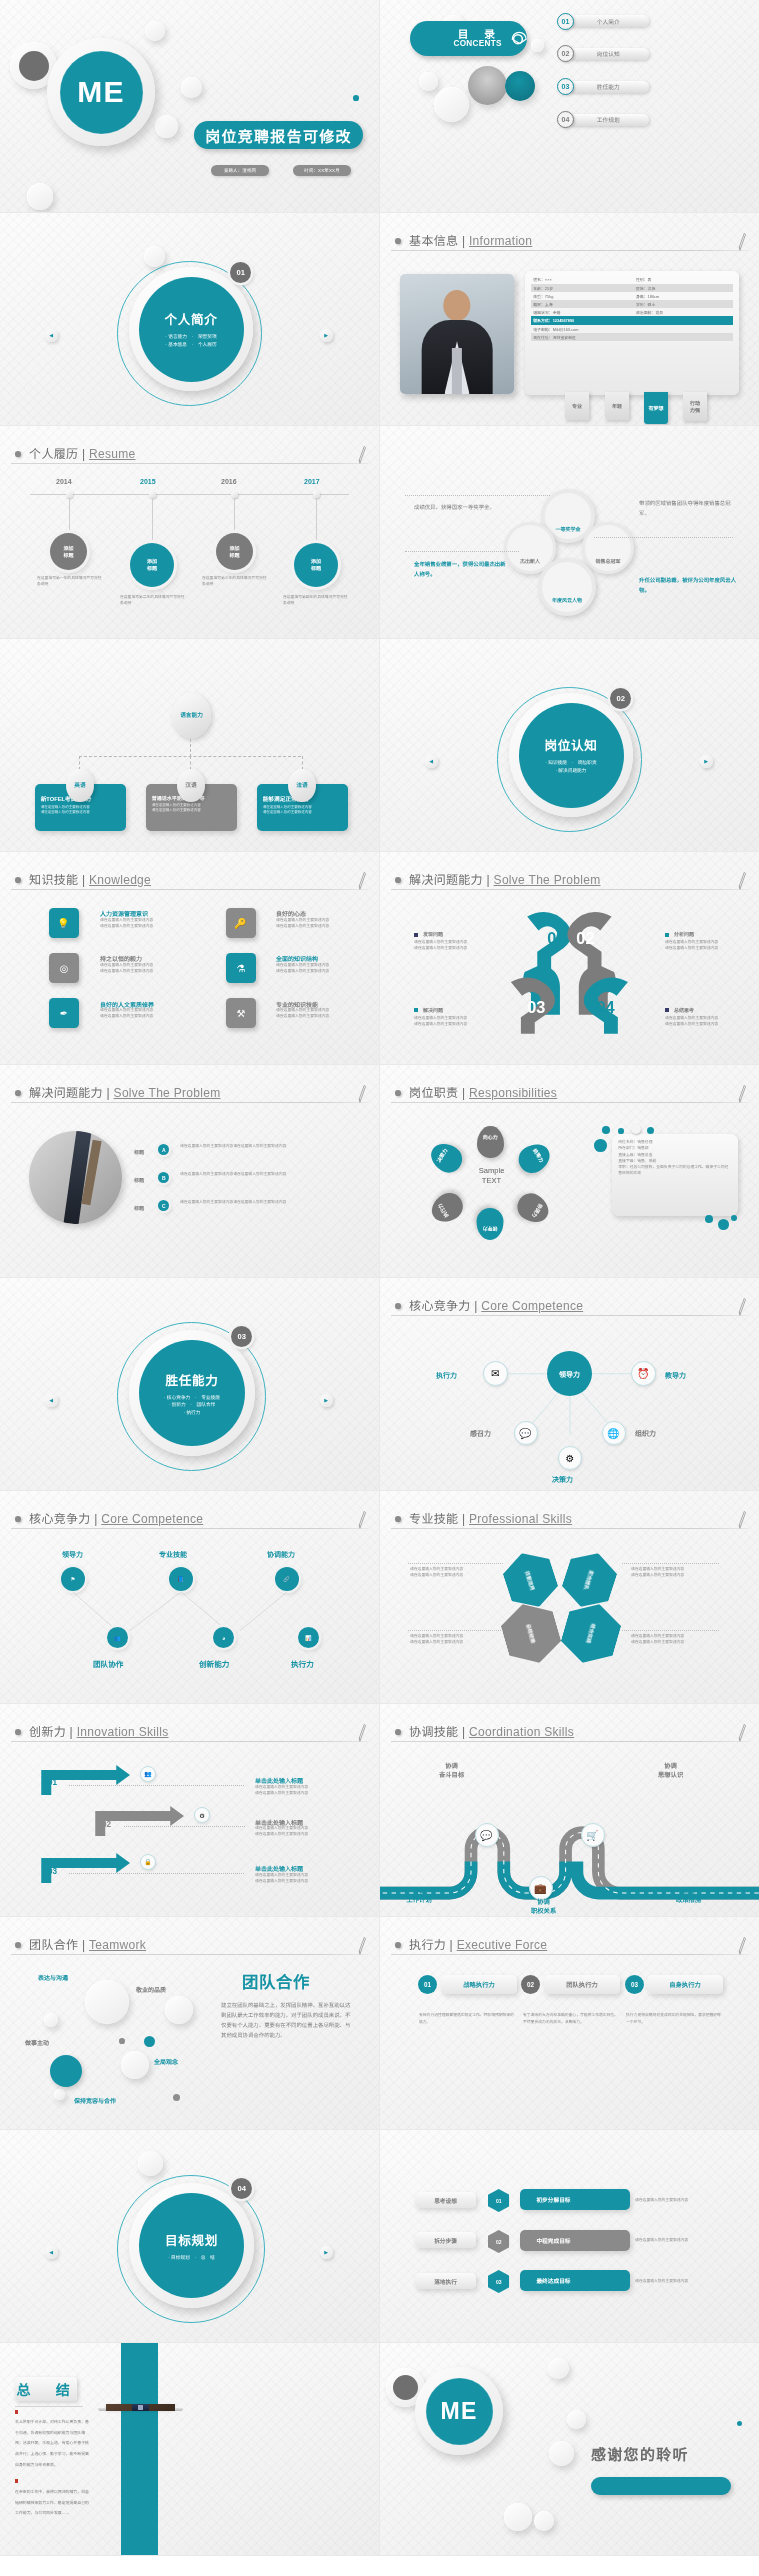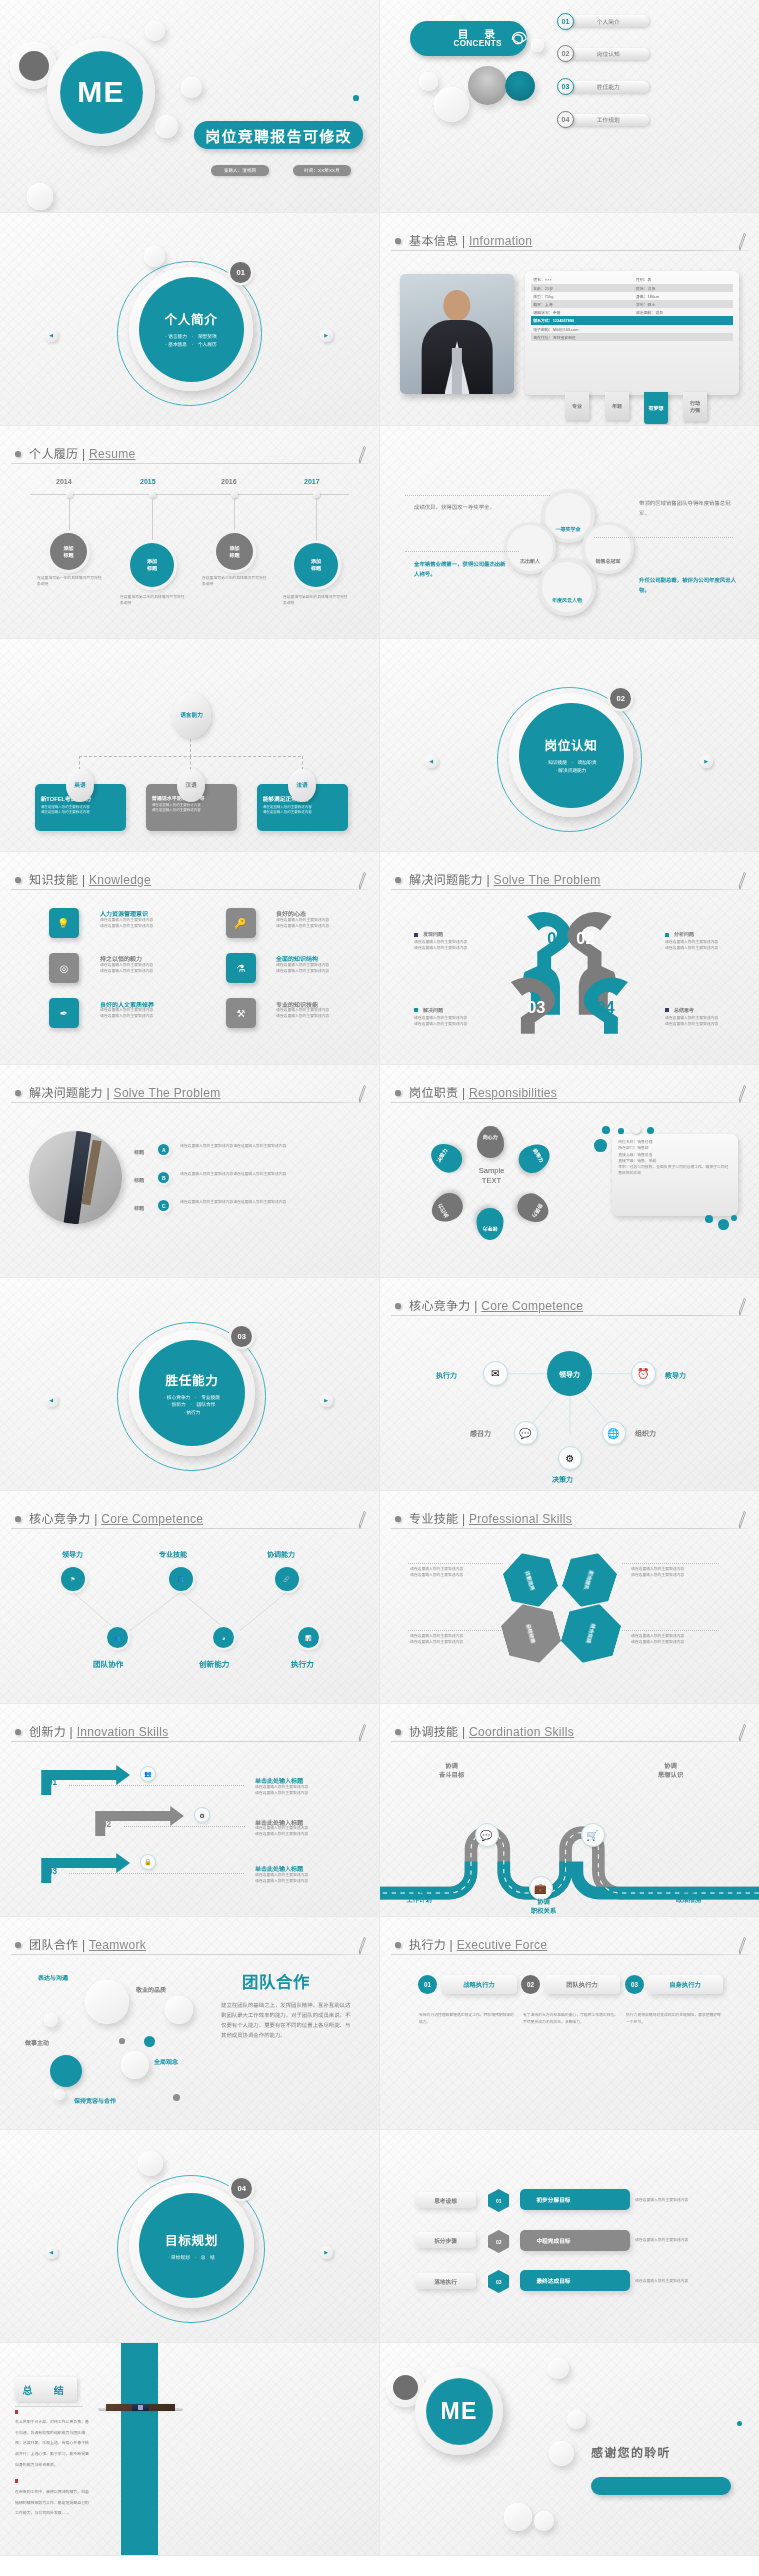--- a/index.html
+++ b/index.html
@@ -124,23 +124,23 @@
     box-shadow:1.9px 2.5px 5.7px rgba(0,0,0,.14); padding:5px 6.3px; font-size:3.8px; line-height:6.3px; color:#8d8d8d; }
   .icirc { position:absolute; border-radius:50%; border:0.6px solid #bfe0e4; background:#fbfbfb;
     display:flex; align-items:center; justify-content:center; box-shadow:0.6px 1.3px 2.5px rgba(0,0,0,.1); }
   .laptop { position:absolute; }
   .laptop .screen { width:100%; height:84%; border:2.5px solid #d7d7d7; border-radius:3.2px; overflow:hidden;
     background:#4a3626; box-shadow:0 1.9px 4.4px rgba(0,0,0,.2); }
   .laptop .base { width:122%; height:3.2px; margin-left:-11%; background:linear-gradient(180deg,#e3e3e3,#b9b9b9);
     border-radius:0 0 2.5px 2.5px; }
   .summary-hdr { position:absolute; border-radius:3.8px; background:linear-gradient(180deg,#fbfbfb,#e4e4e4);
     box-shadow:1.3px 1.9px 3.8px rgba(0,0,0,.14); display:flex; align-items:center; justify-content:center;
-    color:#1593a5; font-size:10px; font-weight:bold; letter-spacing:5.7px; }
+    color:#1593a5; font-size:14px; font-weight:bold; letter-spacing:5.7px; }
   .tealband { position:absolute; background:#1593a5; }
-  .thanks { position:absolute; font-size:12px; font-weight:bold; color:#6d6d6d; letter-spacing:1.3px; }
+  .thanks { position:absolute; font-size:15px; font-weight:bold; color:#6d6d6d; letter-spacing:1.3px; }
   svg { display:block; }
 </style>
 </head>
 <body>
 
 <div class="deck">
 
   <div class="slide">
     <div class="bubble" style="left:145px;top:21.4px;width:20px;height:20px;"></div>
     <div class="bubble" style="left:181px;top:77px;width:21.4px;height:21.4px;"></div>

